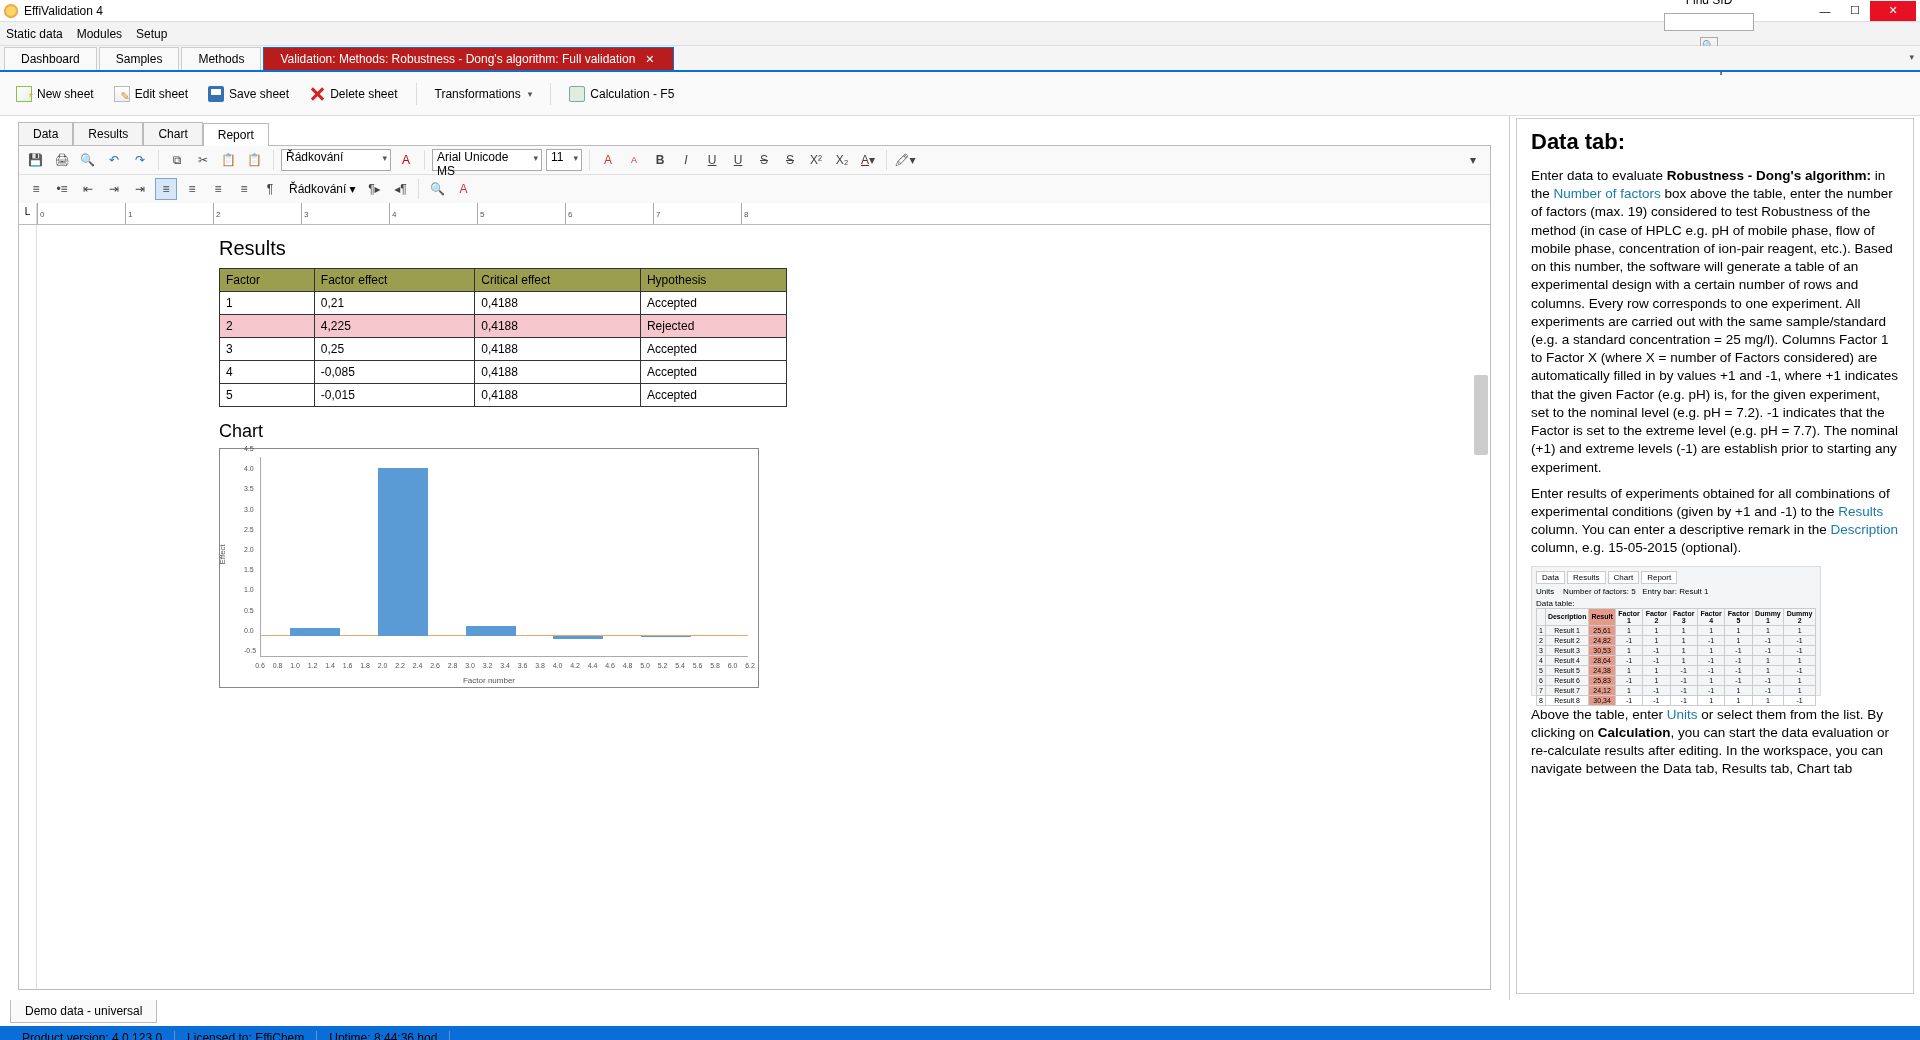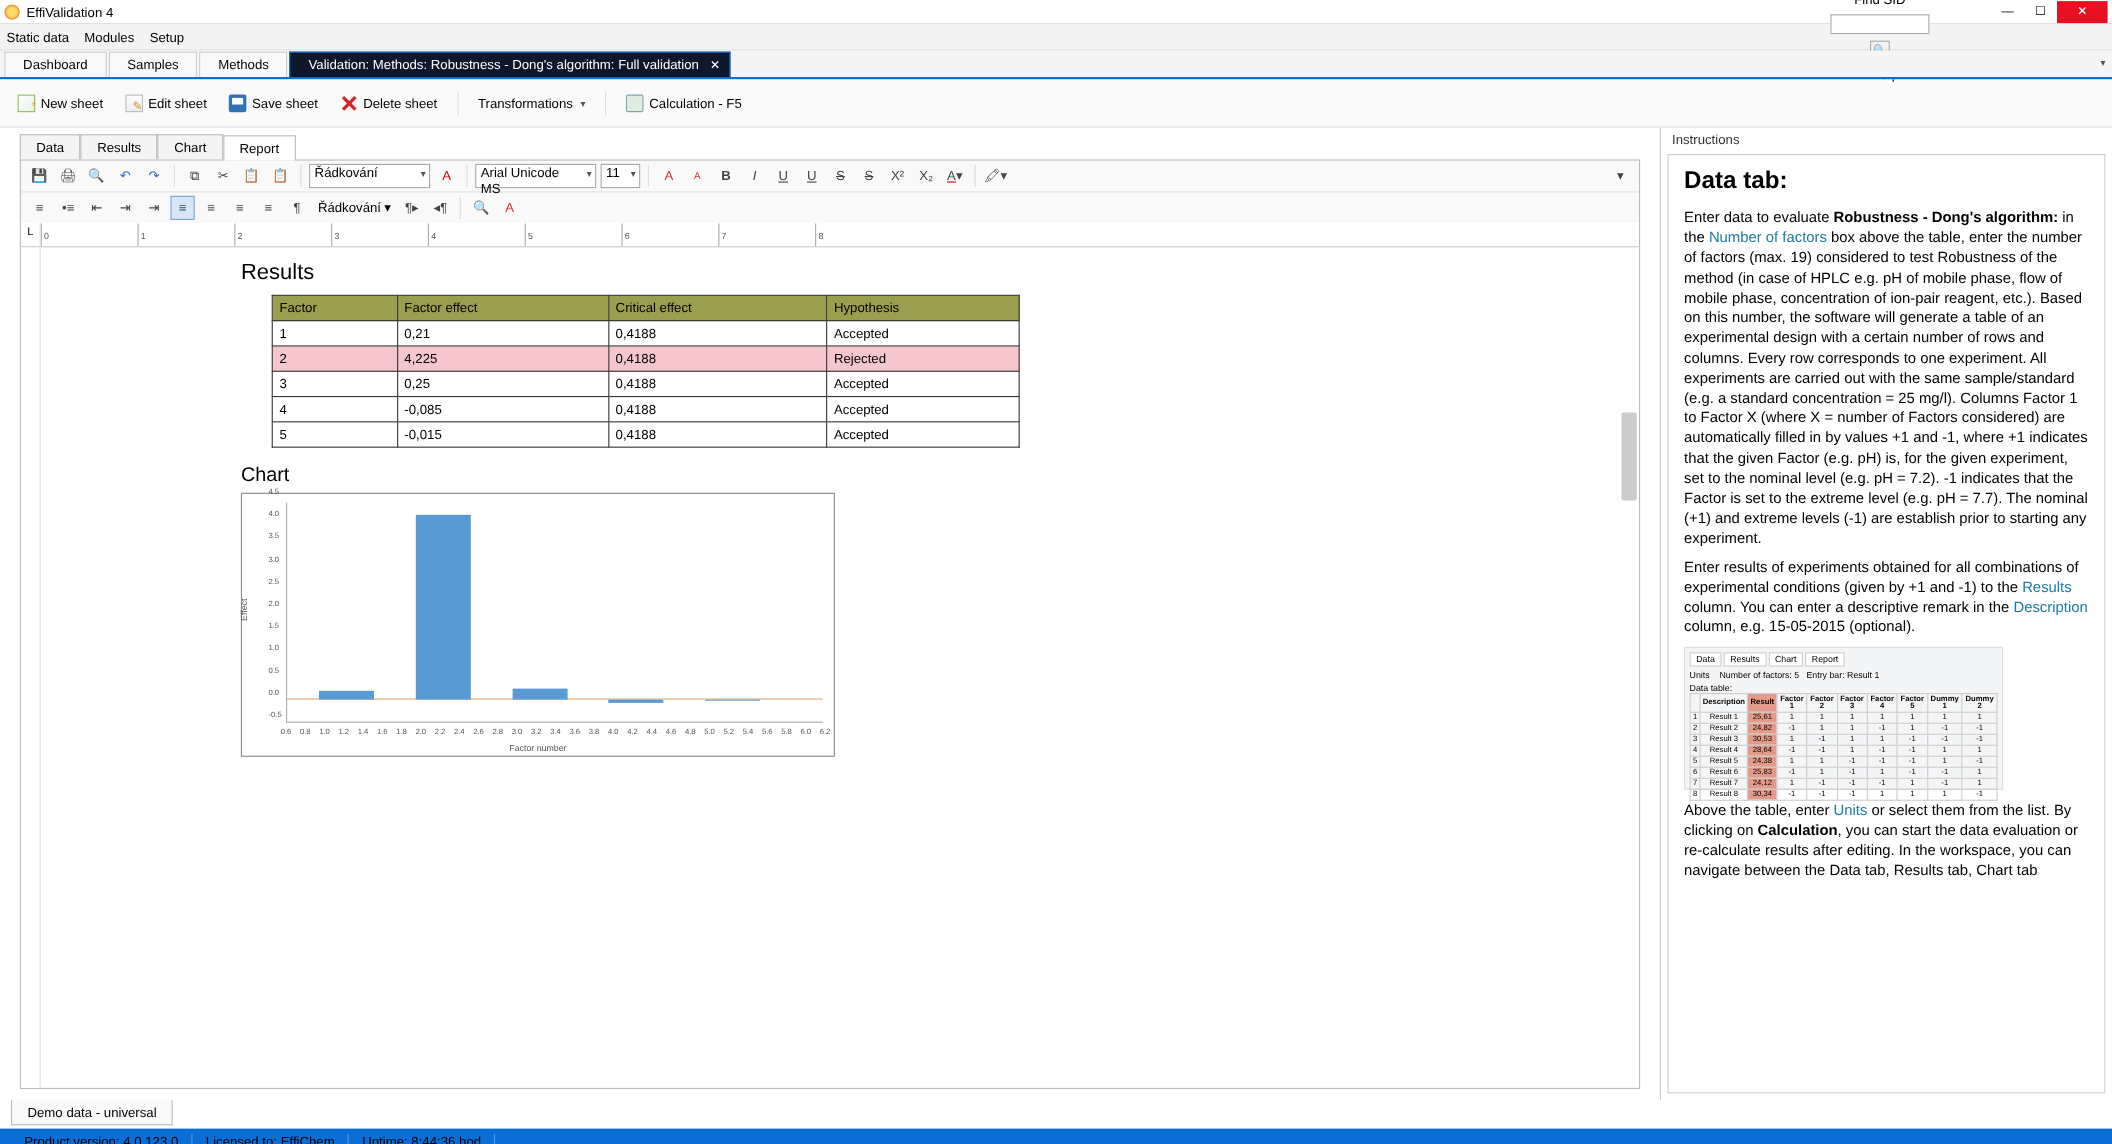--- a/index.html
+++ b/index.html
@@ -11,21 +11,21 @@
 .titlebar .winbtn { width: 30px; height: 20px; display: flex; align-items: center; justify-content: center; font-size: 11px; }
 .titlebar .winbtn.close { background: #e81123; color: #fff; width: 46px; }
 
 .menubar { height: 24px; background: #f3f3f3; display: flex; align-items: center; padding: 0 6px; gap: 14px; border-bottom: 1px solid #ddd; }
 .menubar .right { margin-left: auto; display: flex; align-items: center; gap: 6px; }
 .menubar input { width: 90px; height: 18px; border: 1px solid #aaa; padding: 0 4px; }
 .menubar .searchbtn { width: 18px; height: 18px; border: 1px solid #aaa; display: flex; align-items: center; justify-content: center; font-size: 10px; color: #2a6fbb; }
 
 .tabs-main { height: 26px; background: #f5f5f5; display: flex; align-items: flex-end; padding: 0 4px; border-bottom: 2px solid #0a6ed6; position: relative; }
 .tabs-main .tab { padding: 4px 16px; border: 1px solid #ccc; border-bottom: none; background: #f9f9f9; margin-right: 2px; min-width: 80px; text-align: center; cursor: pointer; }
-.tabs-main .tab.active { background: #0f172a; color: #fff; border-color: #0a6ed6; padding-right: 8px; display: flex; align-items: center; gap: 10px; }
+.tabs-main .tab.active { background: #b91c1c; color: #fff; border-color: #0a6ed6; padding-right: 18px; display: flex; align-items: center; gap: 10px; }
 .tabs-main .tab.active .close-x { font-size: 11px; }
 .tabs-main .overflow { position: absolute; right: 6px; top: 6px; font-size: 9px; color: #555; }
 
 .ribbon { height: 44px; background: #fafafa; display: flex; align-items: center; padding: 0 10px; gap: 8px; border-bottom: 1px solid #ddd; }
 .ribbon .btn { display: flex; align-items: center; gap: 5px; padding: 2px 6px; cursor: pointer; }
 .ribbon .sep { width: 1px; height: 22px; background: #ddd; margin: 0 4px; }
 .ribbon .ico { width: 16px; height: 16px; display: inline-block; }
 .ribbon .ico.newsheet { background: linear-gradient(135deg,#fff,#e6f0e6); border:1px solid #8bc34a; position:relative;}
 .ribbon .ico.newsheet::after{content:"*";position:absolute;right:-2px;bottom:-2px;color:#f5a623;font-size:11px;}
 .ribbon .ico.editsheet { background: linear-gradient(#fff,#eee); border:1px solid #bbb; position:relative;}
@@ -63,21 +63,21 @@
 .ruler-area { margin: 0 18px; border:1px solid #bbb; border-top:none; height:22px; background:#fff; display:flex;}
 .ruler-area .vr-label{width:18px;border-right:1px solid #ddd;text-align:center;font-size:10px;padding-top:3px;}
 .ruler-area .hruler{flex:1;position:relative;font-size:8px;color:#555;padding-left:200px;overflow:hidden;}
 .ruler-area .hruler .tick{position:absolute;top:0;height:100%;border-left:1px solid #aaa;padding-left:2px;padding-top:7px;}
 
 .doc-scroll { margin: 0 18px 10px; border:1px solid #bbb; border-top:none; flex:1; background:#fff; overflow:auto; position:relative;}
 .doc-scroll .vruler{width:18px;border-right:1px solid #ddd;position:absolute;left:0;top:0;bottom:0;background:#fff;}
 .page { margin-left: 200px; padding-top: 12px; width: 700px;}
 
 .page h2 { font-size: 20px; font-weight: normal; margin-bottom: 8px;}
-.rtable { border-collapse: collapse; width: 680px; margin-bottom: 14px; margin-left: 28px;}
+.rtable { border-collapse: collapse; width: 568px; margin-bottom: 14px;}
 .rtable th { background: #9b9e4f; color:#000; text-align:left; padding:4px 6px; border:1px solid #333; font-weight:normal;}
 .rtable td { border:1px solid #333; padding:4px 6px;}
 .rtable tr.rej td { background: #f5c6cb; }
 
 .chart-title { font-size: 18px; margin-bottom: 6px;}
 .chart-box { border:1px solid #888; width: 540px; height: 240px; position:relative; font-size:7px; color:#555; padding: 8px 10px 30px 40px;}
 .chart-box .plot{position:absolute;left:40px;right:10px;top:8px;bottom:30px;border-left:1px solid #aaa;border-bottom:1px solid #aaa;}
 .chart-box .bar{position:absolute;background:#5b9bd5;bottom:18%;width:50px;}
 .chart-box .midline{position:absolute;left:0;right:0;height:1px;background:#e8a768;bottom:18%;}
 .chart-box .xlabel{position:absolute;bottom:2px;left:0;right:0;text-align:center;font-size:8px;}
@@ -367,21 +367,20 @@
             <div class="xtick" style="left: 495px;">5.8</div>
             <div class="xtick" style="left: 512.5px;">6.0</div>
             <div class="xtick" style="left: 530px;">6.2</div>
           </div>
       </div>
       <div class="scroll-thumb" style="top:150px;height:80px"></div>
     </div>
   </div>
 
   <div class="right">
-    <div class="instructions-head">Instructions</div>
     <div class="instructions-body">
       <h2>Data tab:</h2>
       <p>
         <span>Enter data to evaluate </span><span class="kw">Robustness - Dong's algorithm:</span><span> in the </span><span class="lnk">Number of factors</span><span> box above the table, enter the number of factors (max. 19) considered to test Robustness of the method (in case of HPLC e.g. pH of mobile phase, flow of mobile phase, concentration of ion-pair reagent, etc.). Based on this number, the software will generate a table of an experimental design with a certain number of rows and columns. Every row corresponds to one experiment. All experiments are carried out with the same sample/standard (e.g. a standard concentration = 25 mg/l). Columns Factor 1 to Factor X (where X = number of Factors considered) are automatically filled in by values +1 and -1, where +1 indicates that the given Factor (e.g. pH) is, for the given experiment, set to the nominal level (e.g. pH = 7.2). -1 indicates that the Factor is set to the extreme level (e.g. pH = 7.7). The nominal (+1) and extreme levels (-1) are establish prior to starting any experiment.</span>
       </p>
       <p>
         <span>Enter results of experiments obtained for all combinations of experimental conditions (given by +1 and -1) to the </span><span class="lnk">Results</span><span> column. You can enter a descriptive remark in the </span><span class="lnk">Description</span><span> column, e.g. 15-05-2015 (optional).</span>
       </p>
       <div class="instr-img">
         <div class="mini-tabs">

